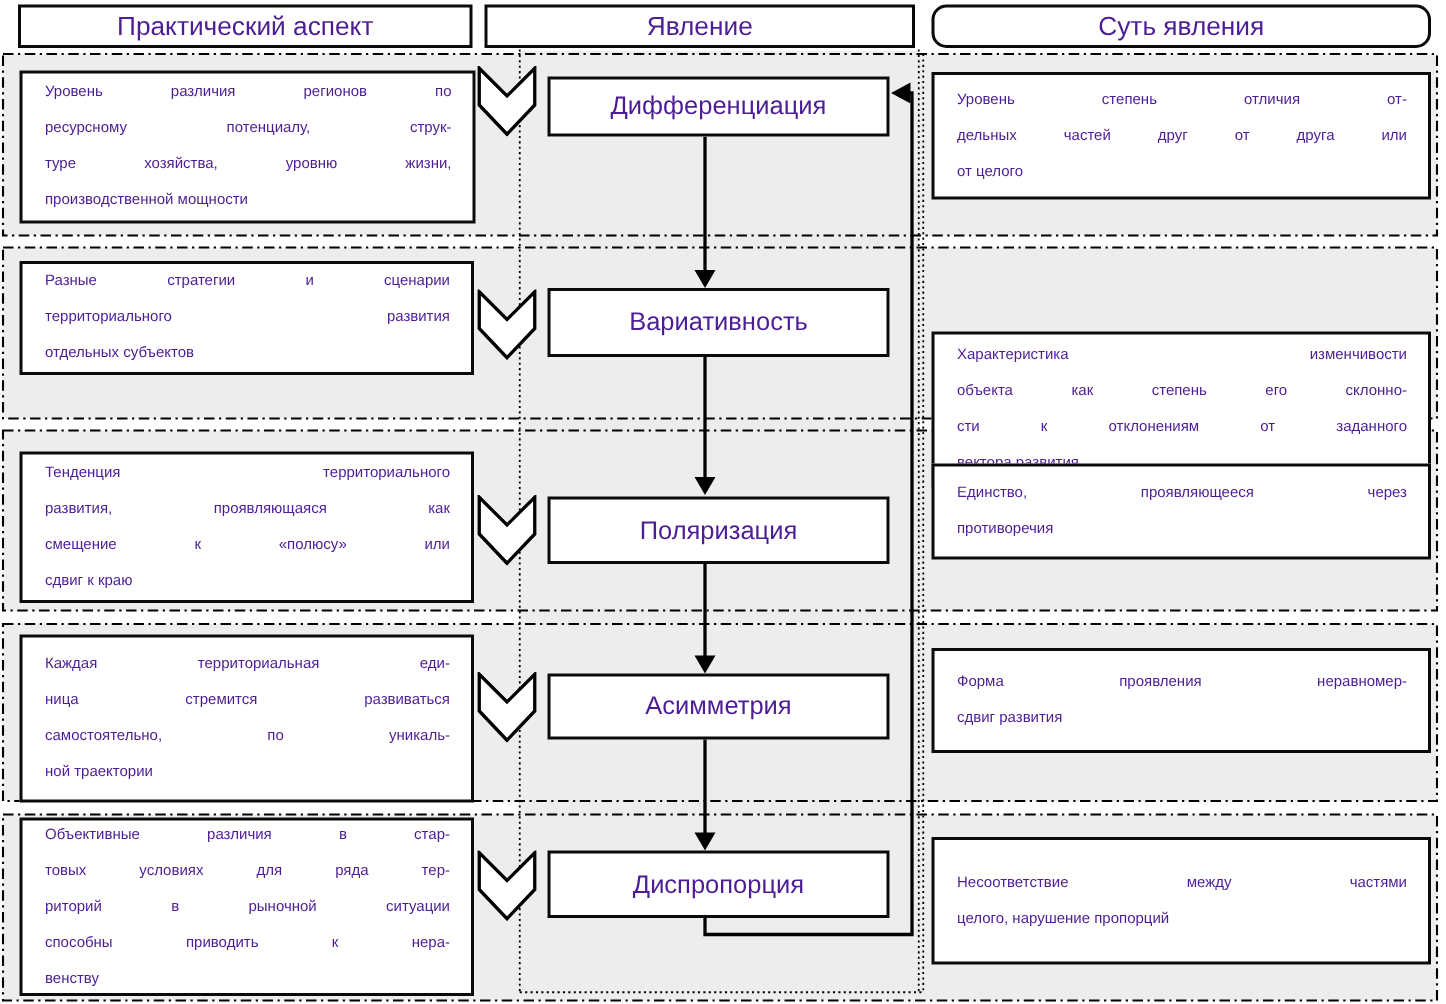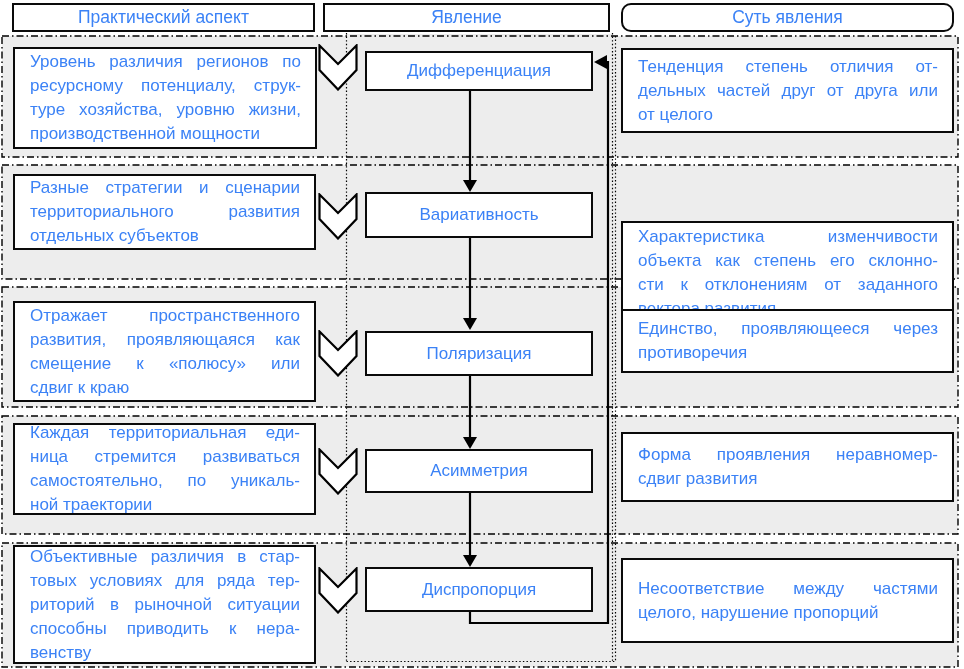--- a/index.html
+++ b/index.html
@@ -1,32 +1,32 @@
 <!DOCTYPE html>
 <html><head>
 <meta charset="utf-8">
 <style>
   html,body { margin:0; padding:0; background:#ffffff; }
   #canvas {
     position:relative; width:964px; height:669px;
     background:#ffffff; overflow:hidden;
     font-family:"Liberation Sans", sans-serif;
-    color:#3b82f6;
+    color:#4c1d95;
   }
   #lines-layer { position:absolute; left:0; top:0; z-index:0; }
   .box {
     position:absolute; z-index:2; box-sizing:border-box;
     background:#ffffff; border:2px solid #0a0a0a;
     display:flex; flex-direction:column; justify-content:center;
   }
   .hdr { align-items:center; justify-content:center; flex-direction:row;
          font-size:17.5px; }
   .label-box { align-items:center; justify-content:center; flex-direction:row;
          font-size:17px; }
-  .txt { padding:0 14px 0 15px; font-size:17px; line-height:24px; }
+  .txt { padding:0 14px 0 15px; font-size:10px; line-height:24px; }
   .jline { text-align:justify; text-align-last:justify; }
   .jline:last-child { text-align-last:left; }
   .chev { position:absolute; z-index:3; }
 </style>
 </head>
 <body>
 
 <div id="canvas">
 
   <svg id="lines-layer" width="964" height="669" viewBox="0 0 964 669">
@@ -80,21 +80,21 @@
       <div class="jline">туре хозяйства, уровню жизни,</div>
       <div class="jline">производственной мощности</div>
     </div>
   <svg class="chev" style="left:318px; top:44px;" width="40" height="47" viewBox="0 0 40 47">
     <polygon points="1.5,1.5 20,20 38.5,1.5 38.5,26 20,45.5 1.5,26" fill="#fff" stroke="#000" stroke-width="2.2"></polygon>
   </svg>
   <div class="box label-box" style="left:365px; top:51px; width:228px; height:40px;">
     <span>Дифференциация</span>
   </div>
   <div class="box txt" style="left:621px; top:48px; width:333px; height:85px;">
-      <div class="jline">Тенденция степень отличия от-</div>
+      <div class="jline">Уровень степень отличия от-</div>
       <div class="jline">дельных частей друг от друга или</div>
       <div class="jline">от целого</div>
     </div>
 
   <div class="box txt" style="left:13px; top:174px; width:303px; height:76px;">
       <div class="jline">Разные стратегии и сценарии</div>
       <div class="jline">территориального развития</div>
       <div class="jline">отдельных субъектов</div>
     </div>
   <svg class="chev" style="left:318px; top:193px;" width="40" height="47" viewBox="0 0 40 47">
@@ -104,37 +104,37 @@
     <span>Вариативность</span>
   </div>
   <div class="box txt" style="left:621px; top:173px; width:333px; height:104px;margin-top:48px;">
       <div class="jline">Характеристика изменчивости</div>
       <div class="jline">объекта как степень его склонно-</div>
       <div class="jline">сти к отклонениям от заданного</div>
       <div class="jline">вектора развития</div>
     </div>
 
   <div class="box txt" style="left:13px; top:301px; width:303px; height:101px;">
-      <div class="jline">Отражает пространственного</div>
+      <div class="jline">Тенденция территориального</div>
       <div class="jline">развития, проявляющаяся как</div>
       <div class="jline">смещение к «полюсу» или</div>
       <div class="jline">сдвиг к краю</div>
     </div>
   <svg class="chev" style="left:318px; top:330px;" width="40" height="47" viewBox="0 0 40 47">
     <polygon points="1.5,1.5 20,20 38.5,1.5 38.5,26 20,45.5 1.5,26" fill="#fff" stroke="#000" stroke-width="2.2"></polygon>
   </svg>
   <div class="box label-box" style="left:365px; top:331px; width:228px; height:45px;">
     <span>Поляризация</span>
   </div>
   <div class="box txt" style="left:621px; top:309px; width:333px; height:64px;">
       <div class="jline">Единство, проявляющееся через</div>
       <div class="jline">противоречия</div>
     </div>
 
-  <div class="box txt" style="left:13px; top:423px; width:303px; height:92px;">
+  <div class="box txt" style="left:13px; top:423px; width:303px; height:112px;">
       <div class="jline">Каждая территориальная еди-</div>
       <div class="jline">ница стремится развиваться</div>
       <div class="jline">самостоятельно, по уникаль-</div>
       <div class="jline">ной траектории</div>
     </div>
   <svg class="chev" style="left:318px; top:448px;" width="40" height="47" viewBox="0 0 40 47">
     <polygon points="1.5,1.5 20,20 38.5,1.5 38.5,26 20,45.5 1.5,26" fill="#fff" stroke="#000" stroke-width="2.2"></polygon>
   </svg>
   <div class="box label-box" style="left:365px; top:449px; width:228px; height:44px;">
     <span>Асимметрия</span>

